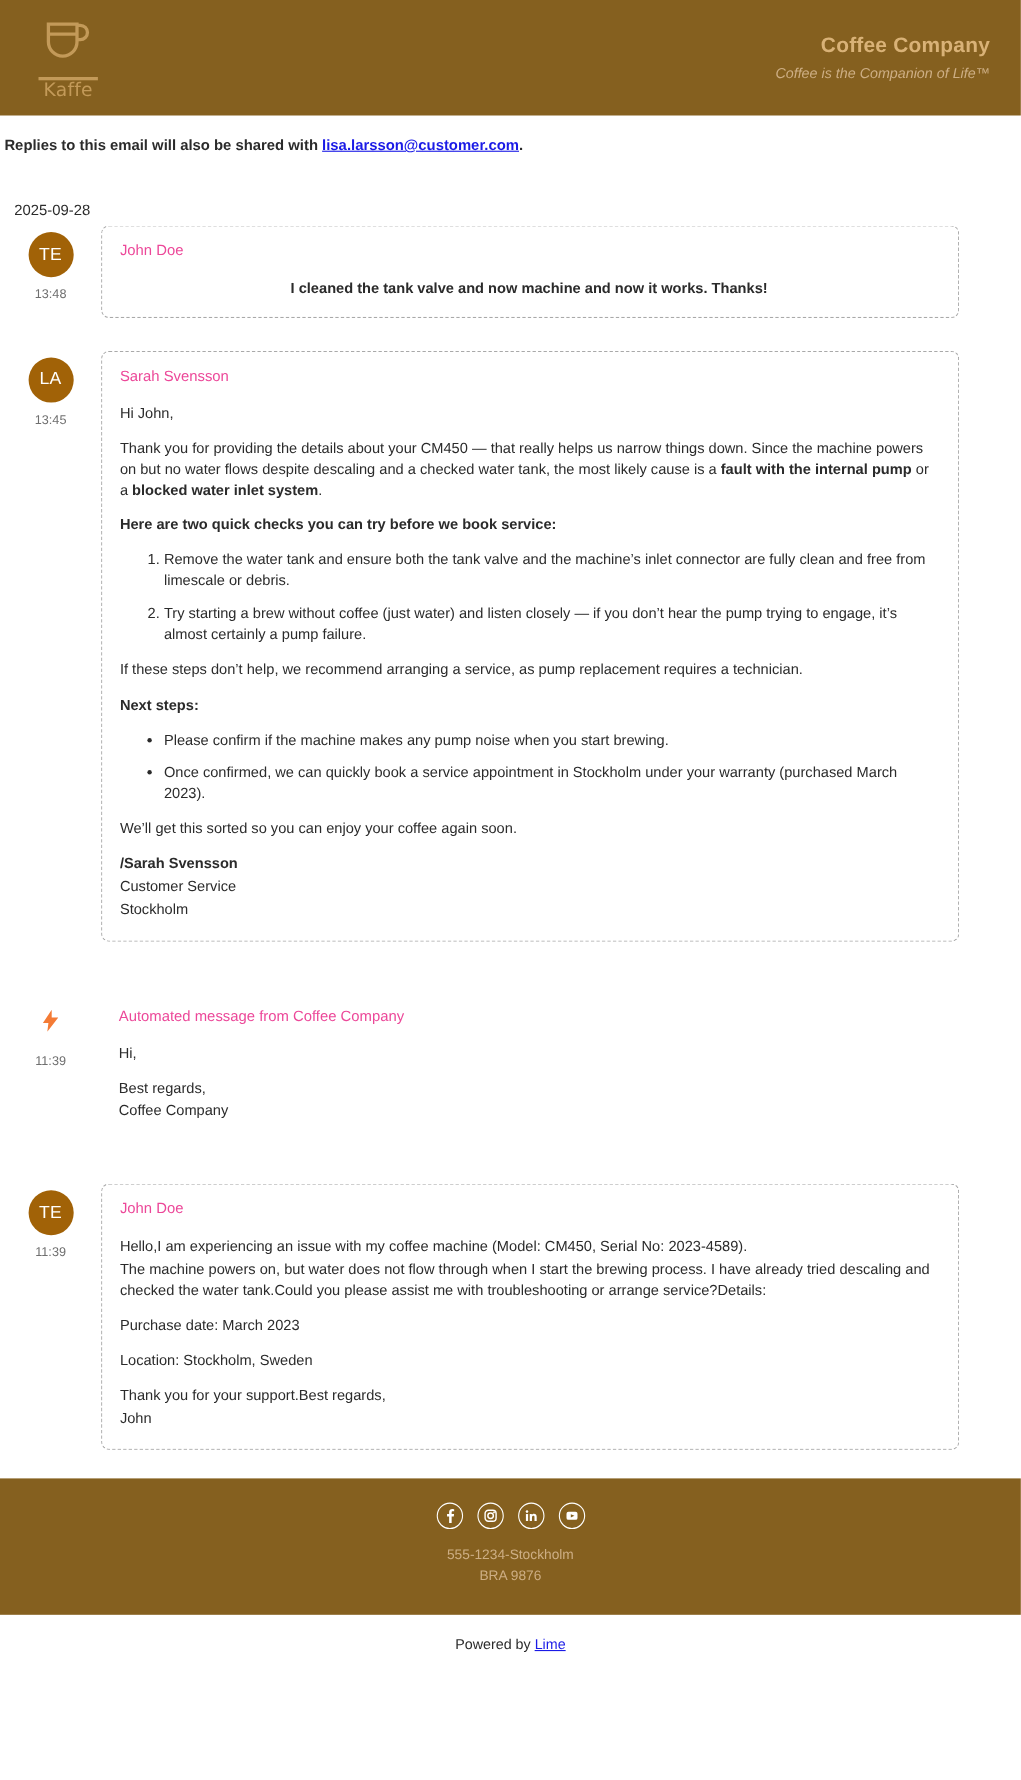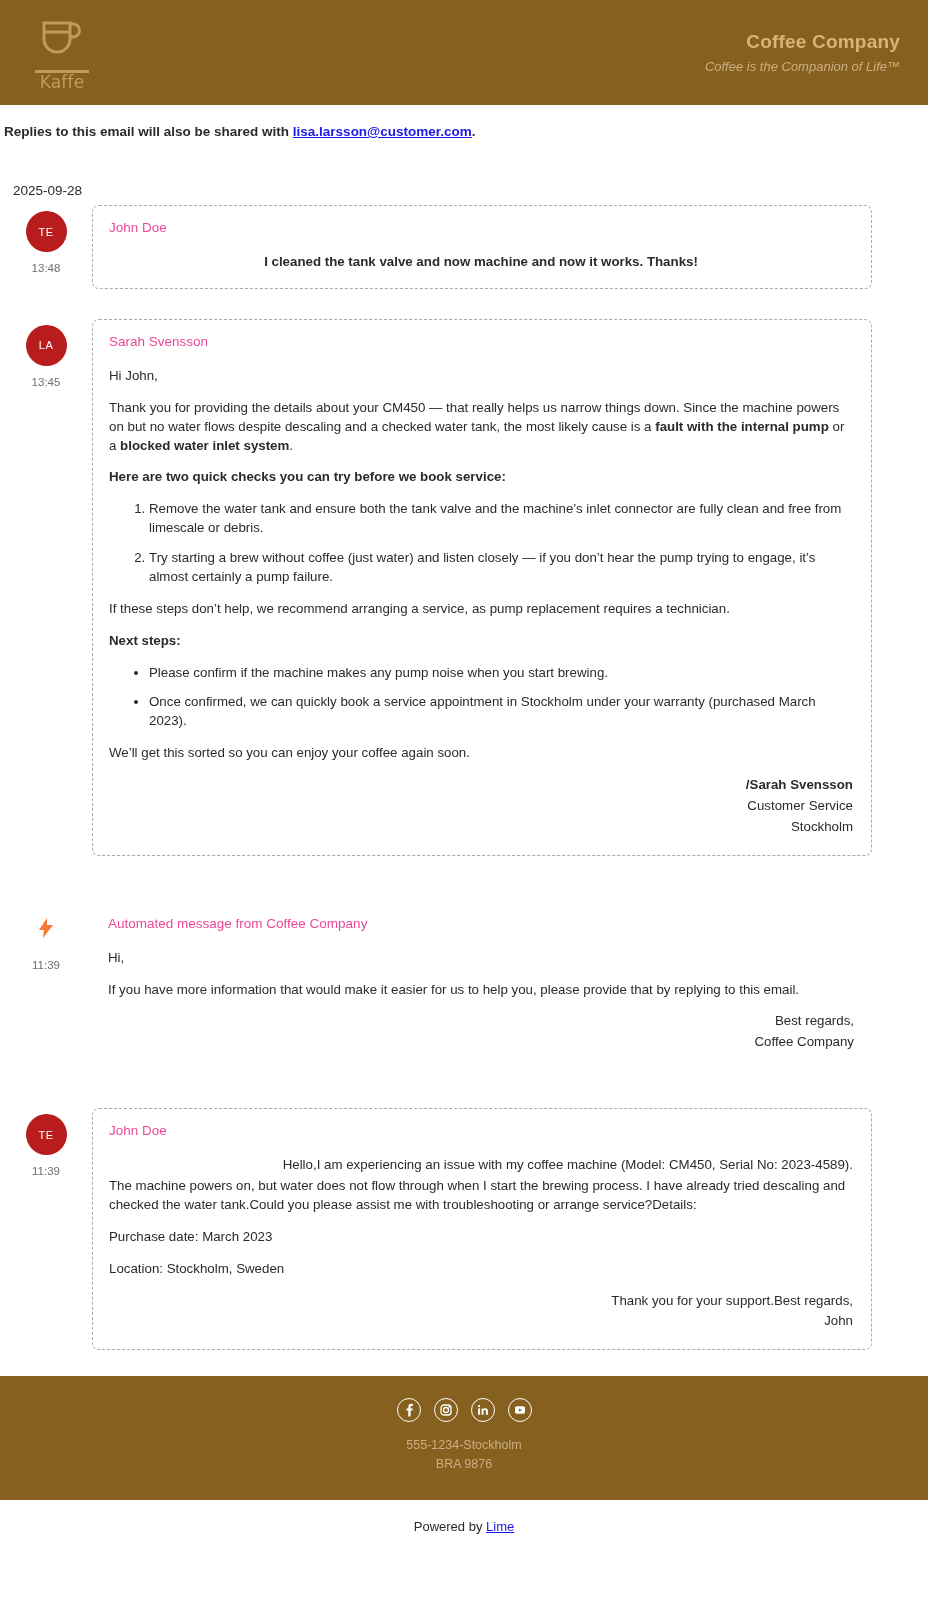--- a/index.html
+++ b/index.html
@@ -94,23 +94,23 @@
     flex: 0 0 92px;
     display: flex;
     flex-direction: column;
     align-items: center;
     padding-top: 6px;
   }
   .avatar {
     width: 41px;
     height: 41px;
     border-radius: 50%;
-    background: #b91c1c;
+    background: #a16207;
     color: #ffffff;
-    font-size: 11px;
+    font-size: 16px;
     display: flex;
     align-items: center;
     justify-content: center;
     letter-spacing: .4px;
   }
   .bolt-icon {
     width: 41px;
     height: 41px;
     display: flex;
     align-items: center;
@@ -149,21 +149,21 @@
   }
   .body-text p { margin: 0 0 13px 0; }
   .body-text p:last-child { margin-bottom: 0; }
   .body-text b, .body-text strong { font-weight: bold; }
   .body-text ol, .body-text ul {
     margin: 0 0 13px 0;
     padding-left: 40px;
   }
   .body-text li { margin-bottom: 11px; line-height: 1.42; }
   .body-text li:last-child { margin-bottom: 0; }
-  .tight { margin: 0 0 2px 0 !important; text-align: right; }
+  .tight { margin: 0 0 2px 0 !important; }
   .sig-bold { font-weight: bold; }
 
   .first-line-bold { font-weight: bold; font-size: 13.3px; text-align: center; }
 
   
   .footer {
     margin-top: 26px;
     background: #85601f;
     padding: 22px 0 26px 0;
     text-align: center;
@@ -278,21 +278,20 @@
           <svg width="14" height="20" viewBox="0 0 14 20" aria-hidden="true">
             <polygon points="8,0 0,12 5,12 4,20 14,7 8,7" fill="#f47b35"></polygon>
           </svg>
         </div>
         <div class="time">11:39</div>
       </div>
       <div class="bubble plain">
         <div class="sender">Automated message from Coffee Company</div>
         <div class="body-text">
           <p>Hi,</p>
-          <p>If you have more information that would make it easier for us to help you, please provide that by replying to this email.</p>
           <p class="tight">Best regards,</p>
           <p class="tight">Coffee Company</p>
         </div>
       </div>
     </div>
 
     <div class="msg-row">
       <div class="meta-col">
         <div class="avatar">TE</div>
         <div class="time">11:39</div>

